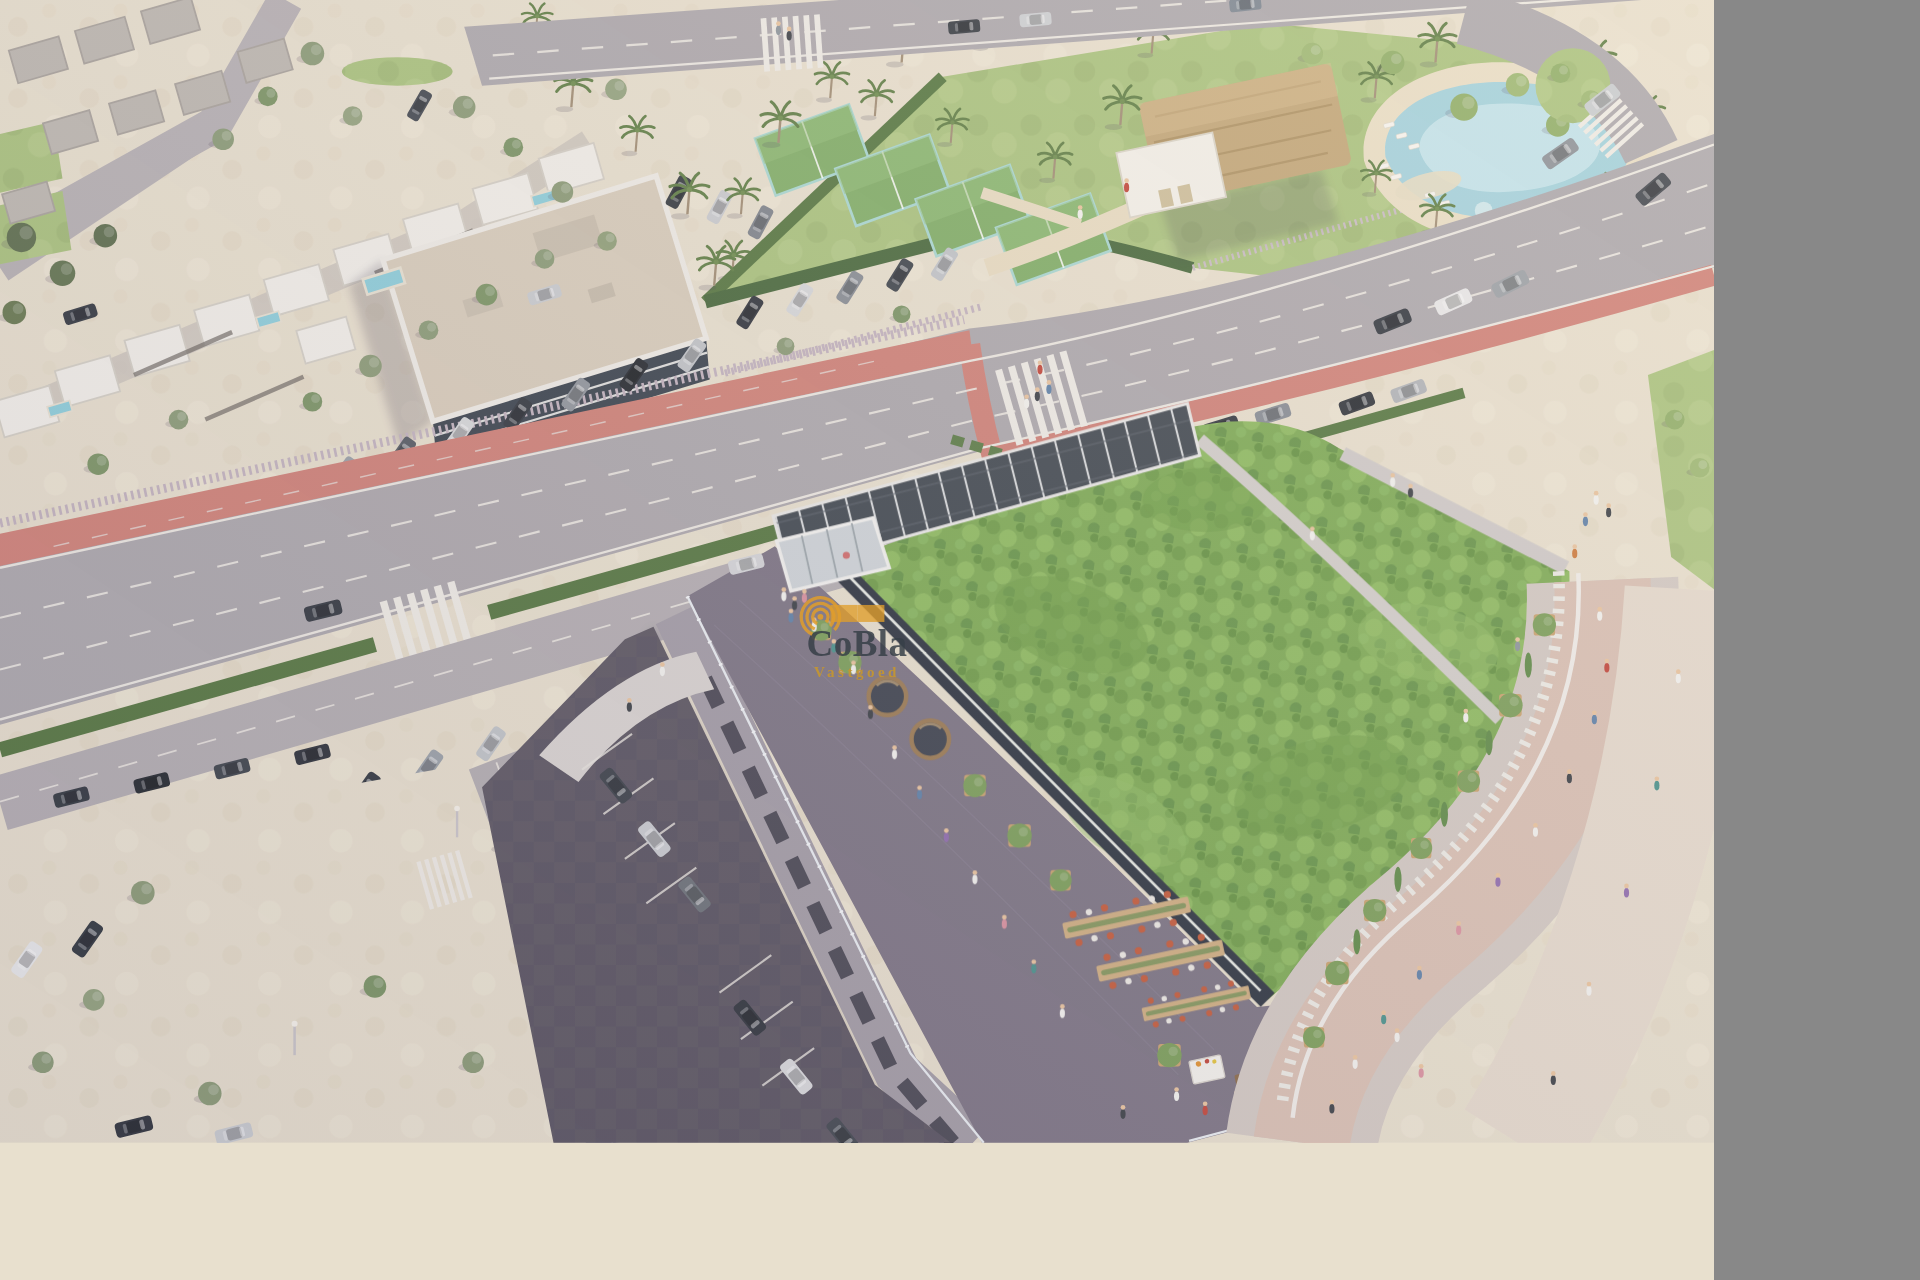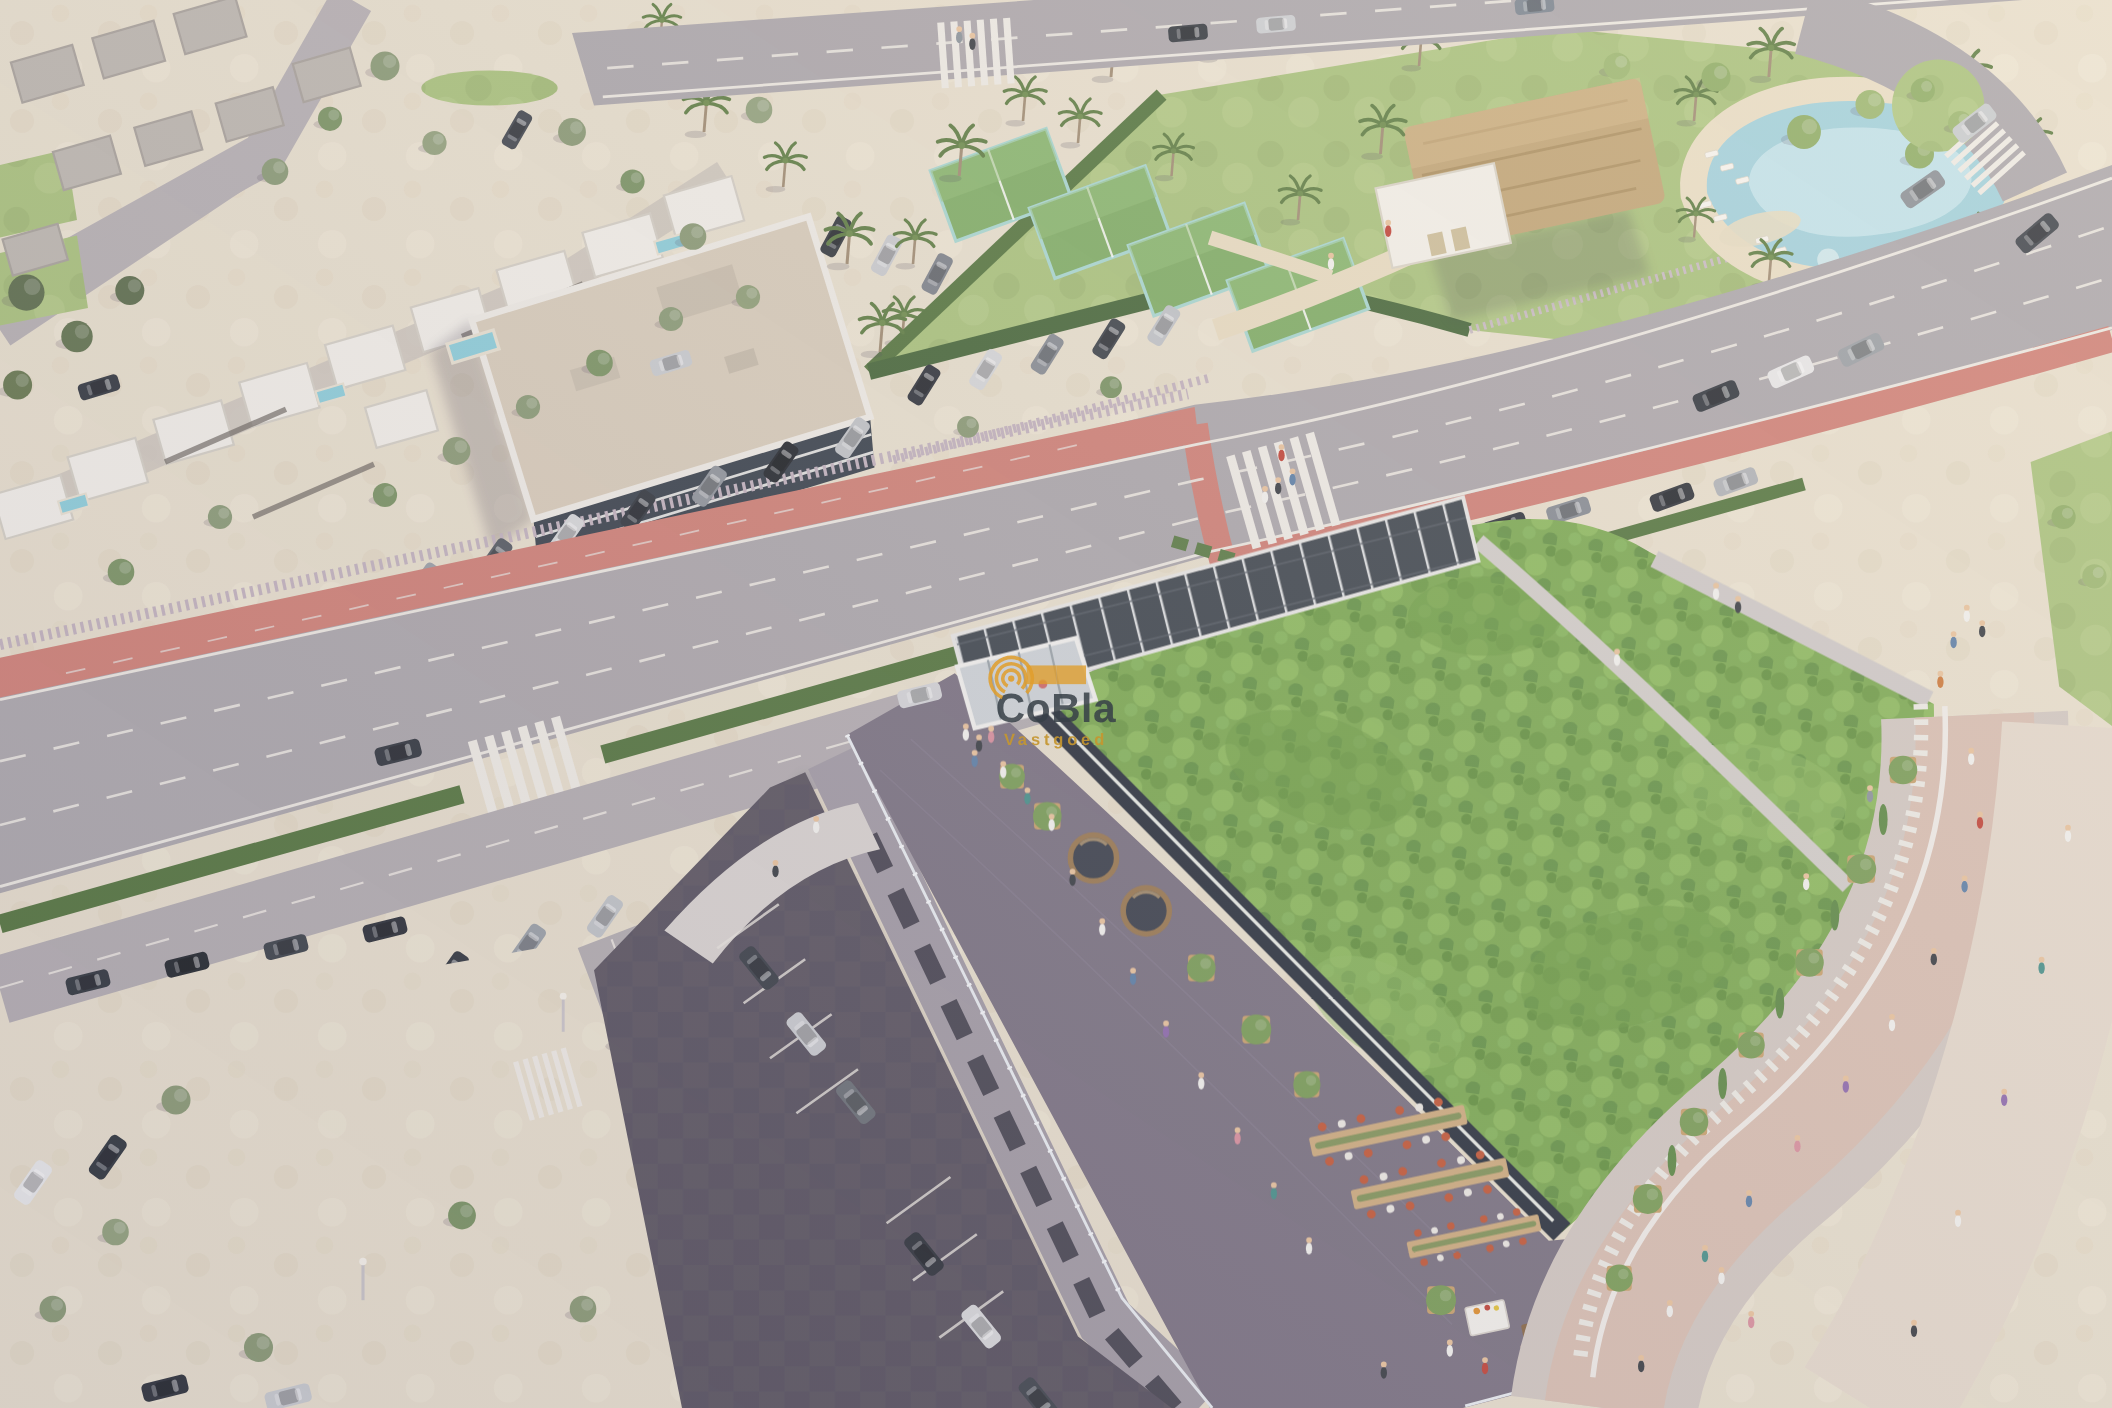--- a/index.html
+++ b/index.html
@@ -1,17 +1,17 @@
 <!DOCTYPE html>
 <html style="--road: #aca8ad; --road-markings: #ece9e2; --bike-lane: #d08177; --sand-plaza: #e8e0ce; --lawn: #a9c37d; --green-roof: #7cab53; --hedge: #54763f; --terrace-deck: #7b7383; --parapet: #2b333f; --building-wall: #a29ca6; --asphalt-parking: #5b5661; --promenade: #d9c0b3; --walkway: #cfcbc9; --pool-water: #a2d2de; --pool-sand: #eadfc6; --thatch-roof: #c2a677; --clubhouse-white: #f3f1ea; --solar-canopy: #3f474f; --fence: #c2b3bf; --apartment-facade: #39424d; --apartment-roof: #d8cdbb; --villa-white: #f2f0ea; --watermark-brand: rgba(55,63,72,0.85); --watermark-subtitle: rgba(196,150,48,0.92); --watermark-logo-bar: rgba(224,158,44,0.78); --watermark-logo: #e0a03c;"><head>
 <meta charset="utf-8">
 <style>
   html,body{margin:0;padding:0;background:#888;}
-  .stage{position:relative;width:1920px;height:1280px;overflow:hidden;
-         font-family:Liberation Sans, sans-serif;background:var(--sand-plaza,#d9d1c3);}
+  .stage{position:relative;width:1714px;height:1280px;overflow:hidden;
+         font-family:Liberation Serif, serif;background:var(--sand-plaza,#d9d1c3);}
   .stage svg{position:absolute;inset:0;display:block;}
   
   .watermark{position:absolute;left:50%;top:50%;transform:translate(-50%,-54%);
              text-align:center;z-index:5;pointer-events:none;}
   .wm-logo{display:flex;align-items:center;justify-content:center;height:42px;margin-bottom:-9px;}
   .wm-bar{width:27px;height:17px;background:var(--watermark-logo-bar,rgba(224,158,44,.78));}
   .wm-arcs{width:46px;height:46px;margin:0 -9px;position:relative;top:-3px;}
   .wm-brand{font-size:37px;font-weight:600;letter-spacing:.5px;line-height:1;
             color:var(--watermark-brand,rgba(55,63,72,.85));}
   .wm-sub{font-size:15px;font-weight:600;letter-spacing:3.5px;margin-top:2px;

